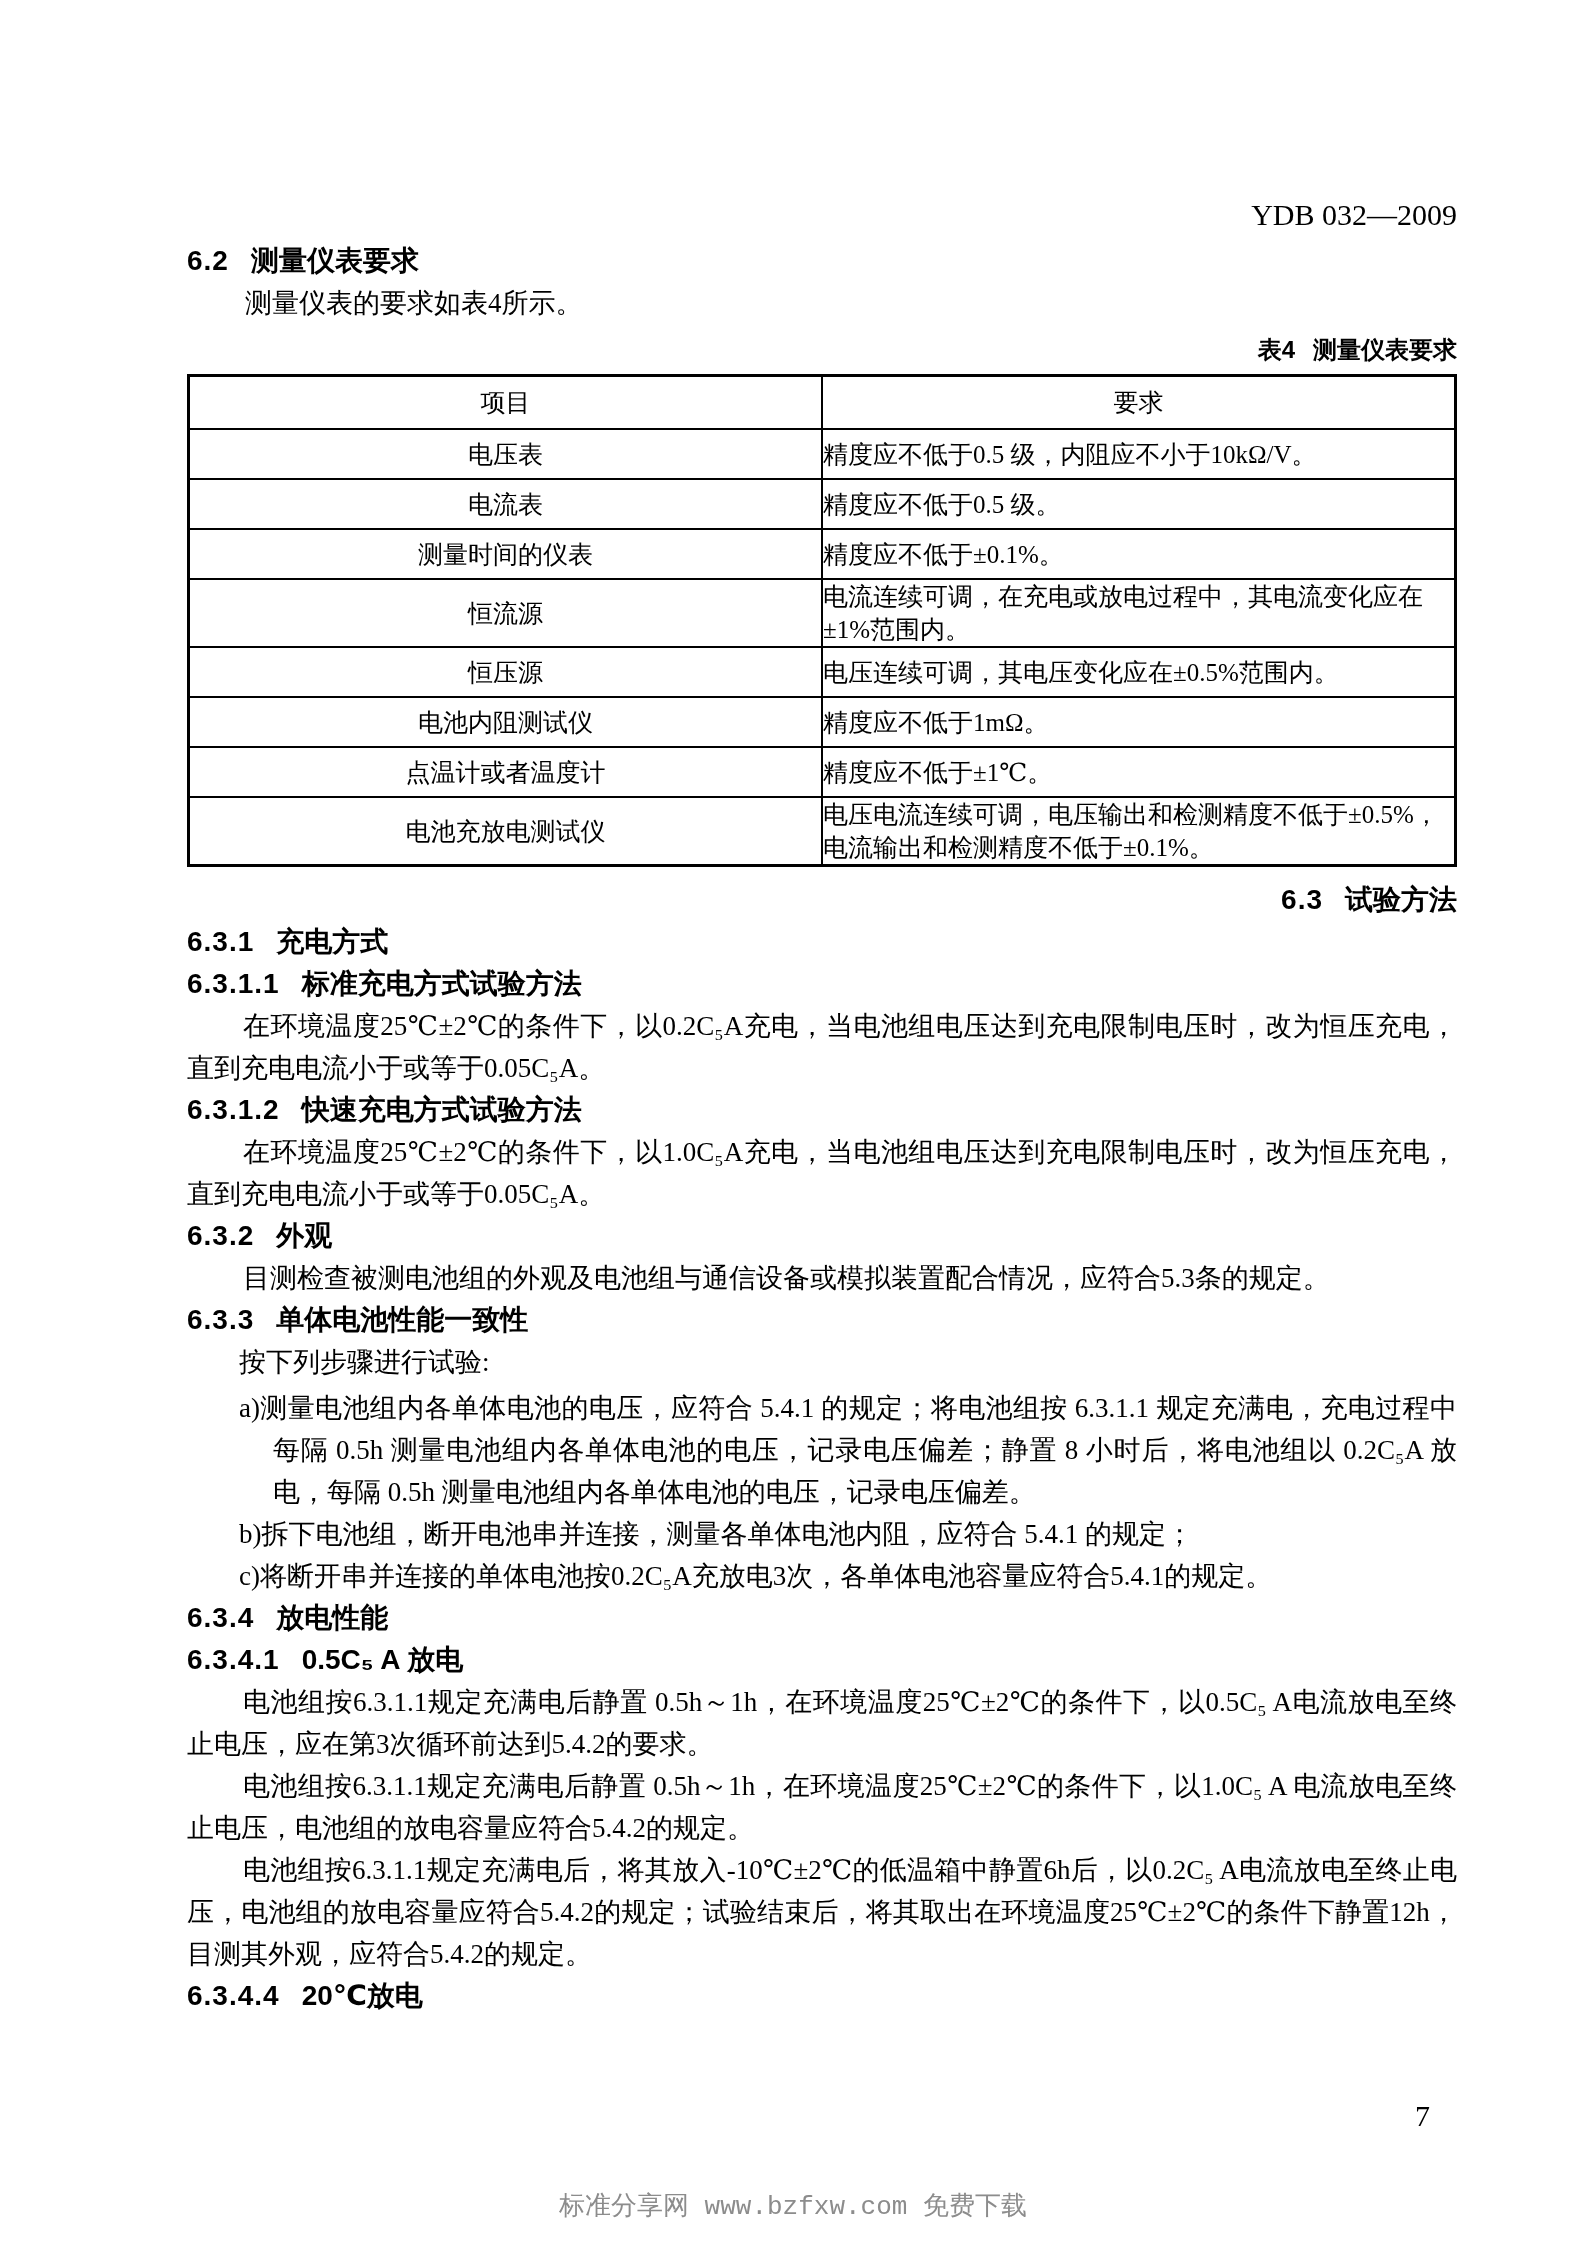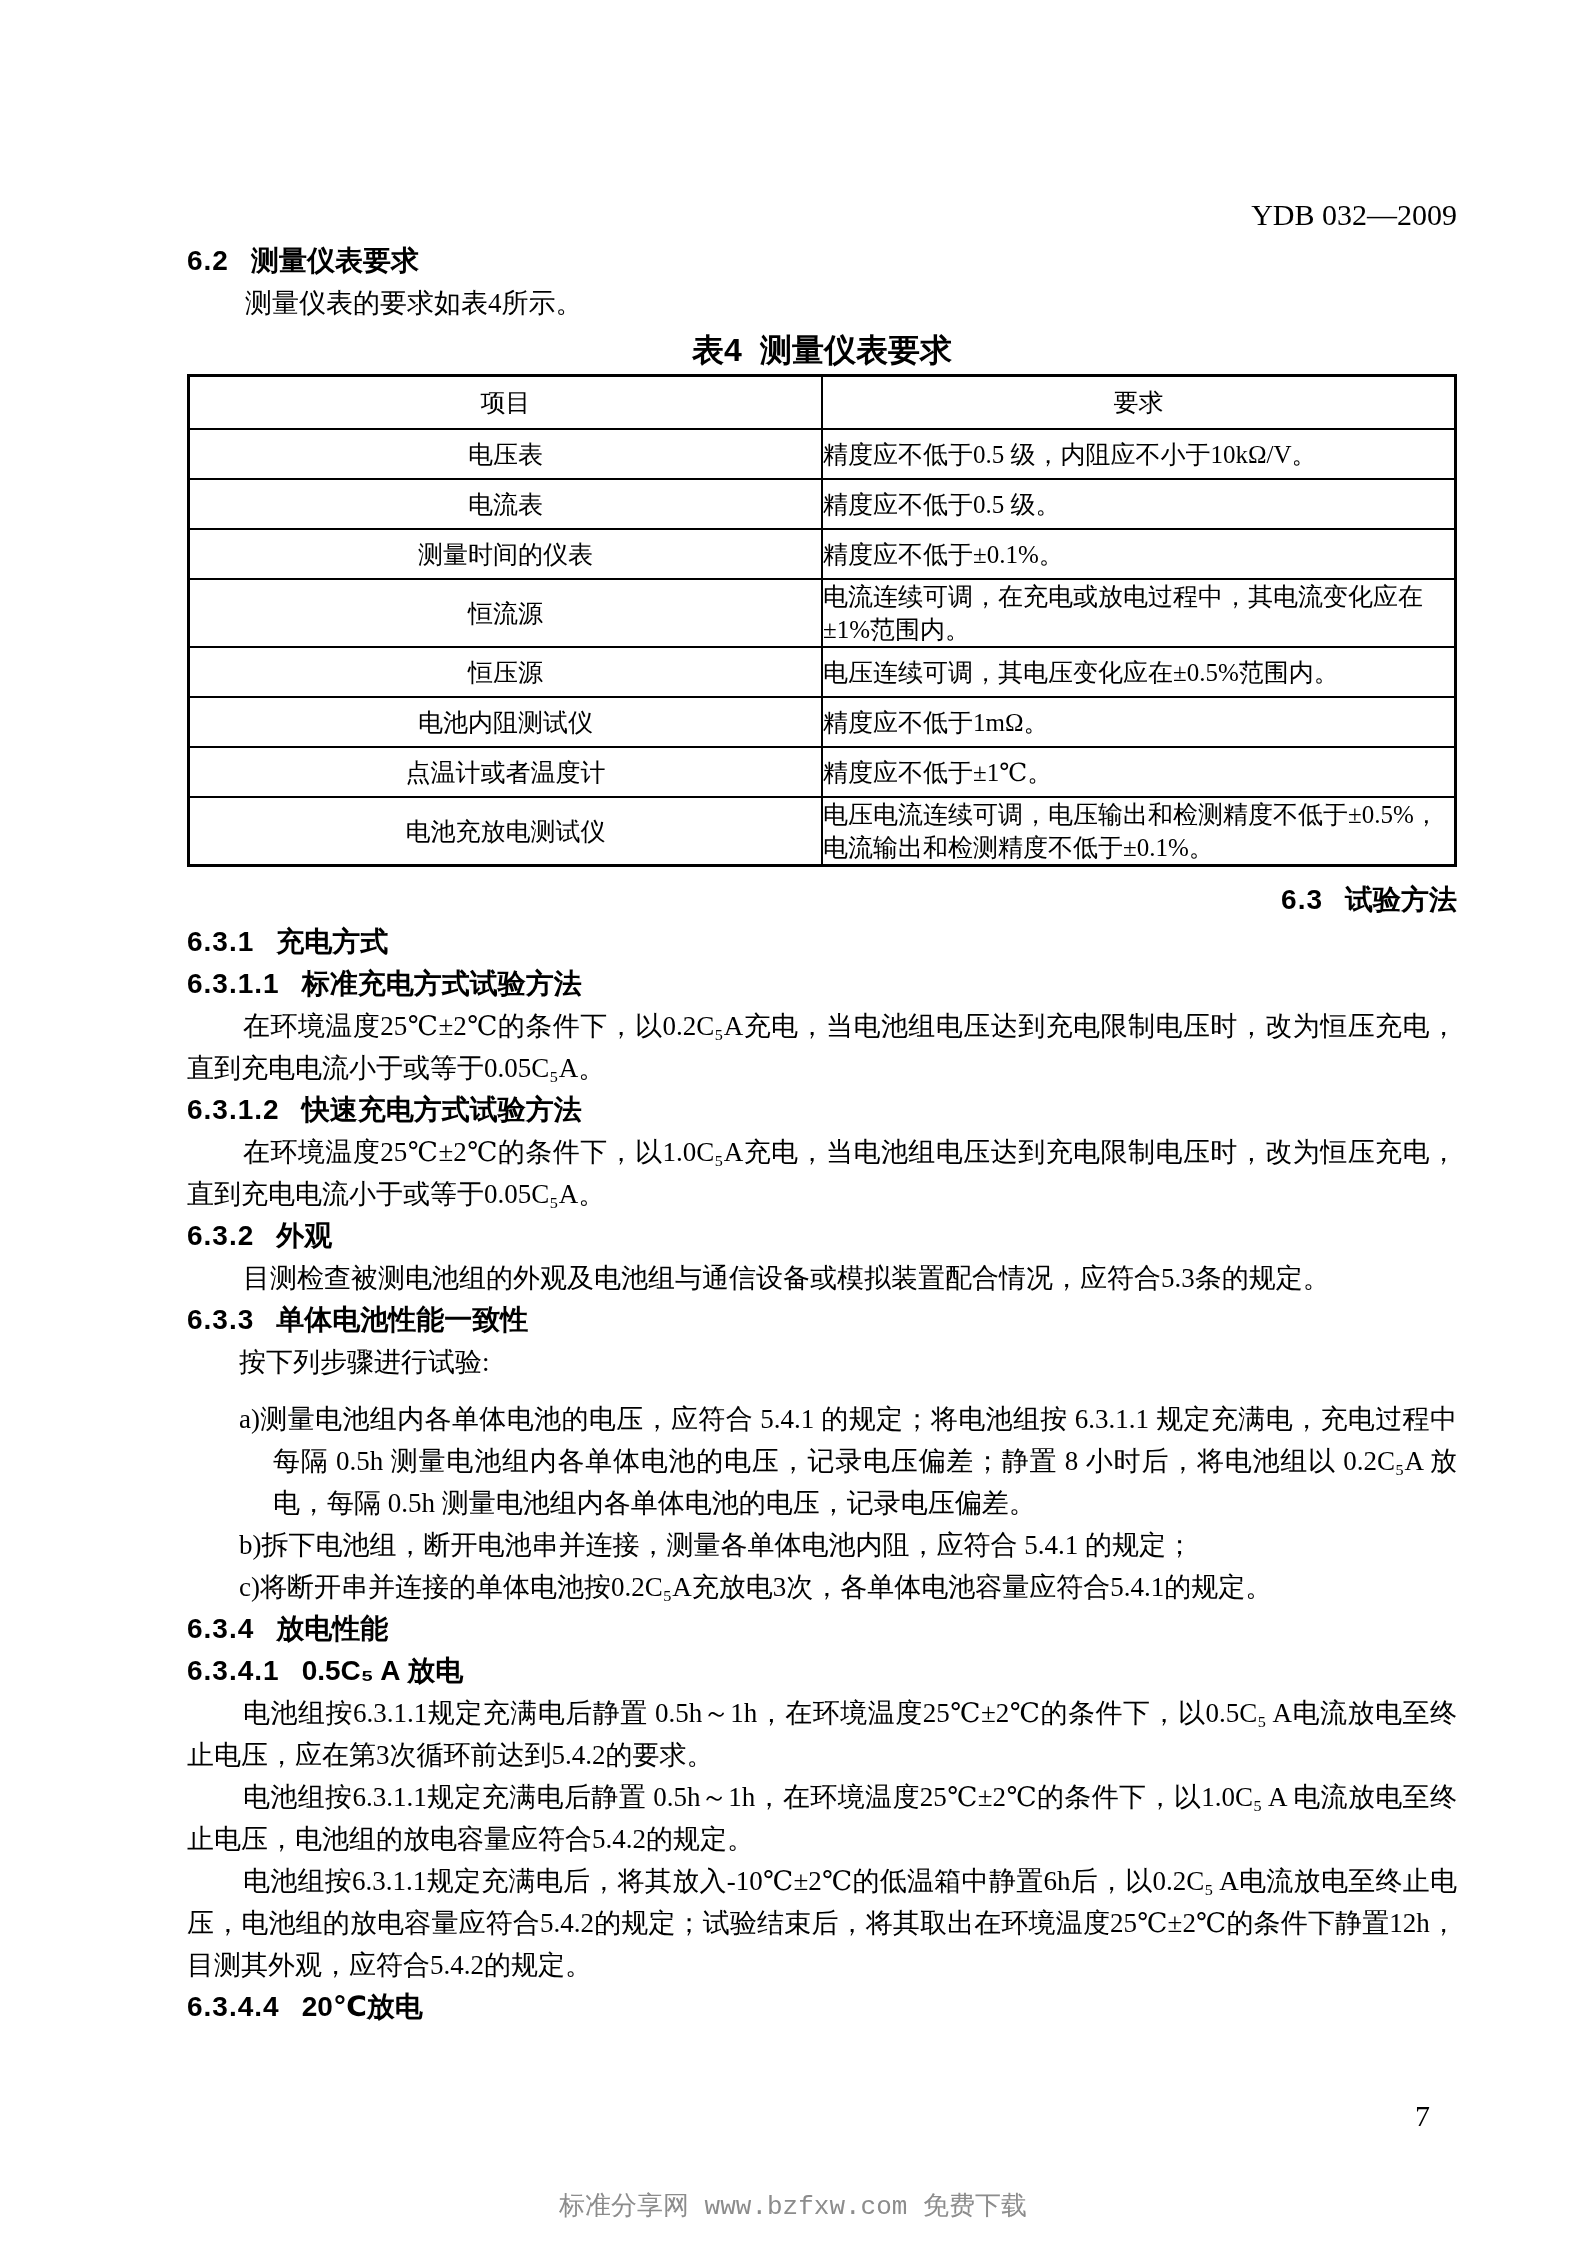--- a/index.html
+++ b/index.html
@@ -37,24 +37,24 @@
   .body-p {
     font-size: 27px;
     line-height: 42px;
     margin: 0;
     text-align: justify;
     text-indent: 56px;
   }
   .intro-p { text-indent: 58px; }
   .table-title {
     margin-top: 8px;
-    text-align: center;
+    text-align: right;
     font-family: "Liberation Sans", "DejaVu Sans", sans-serif;
     font-weight: bold;
-    font-size: 32px;
+    font-size: 24px;
     line-height: 36px;
   }
   .table-title .tt-label { margin-right: 18px; }
   table.req-table {
     margin-top: 6px;
     border-collapse: collapse;
     width: 1270px;
     table-layout: fixed;
     font-size: 25px;
     padding-left: 40px;
@@ -66,21 +66,21 @@
   }
   table.req-table { border: 3px solid #000; }
   table.req-table th { height: 51px; text-align: center; }
   table.req-table td { height: 48px; }
   td.c-item { text-align: center; width: 246px; }
   td.c-req { text-align: left; padding-left: 16px; padding-right: 8px; }
   .gap-top { margin-top: 12px; text-align: right; }
   .list-lead {
     font-size: 27px;
     line-height: 42px;
-    margin: 0 0 15px 52px;
+    margin: 0 0 4px 52px;
     text-indent: 0;
   }
   .list-item {
     font-size: 27px;
     line-height: 42px;
     margin: 0 0 0 86px;
     text-indent: -34px;
     text-align: justify;
   }
   .footer-pagenum {

